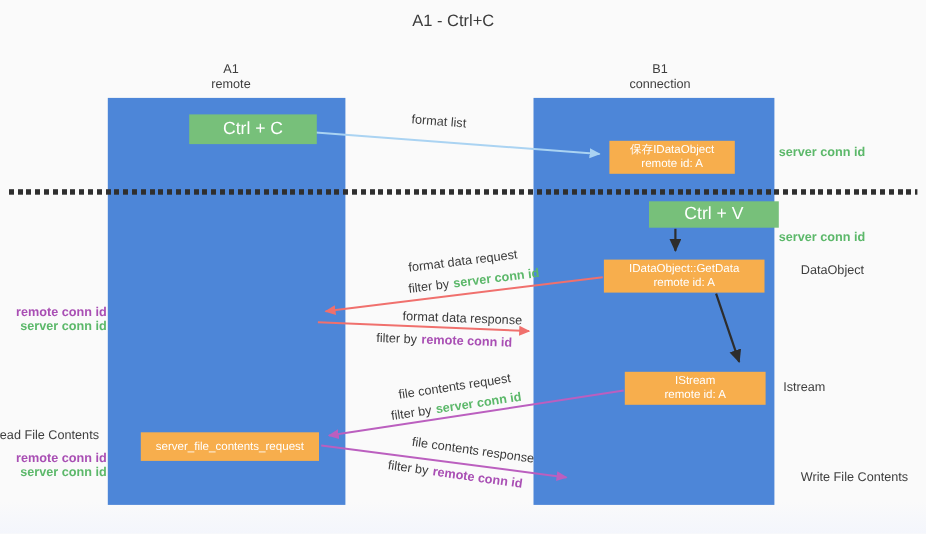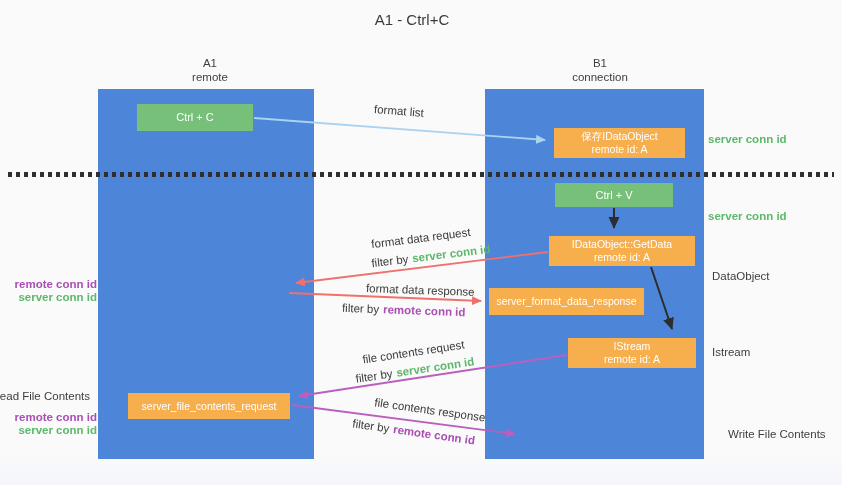--- a/index.html
+++ b/index.html
@@ -9,21 +9,21 @@
 
   .abs { position:absolute; }
   .title { top:10px; left:312px; width:200px; text-align:center; font-size:15px; line-height:20px; color:#3b3b3b; }
   .col-header { top:57px; width:120px; text-align:center; font-size:11.5px; line-height:13.5px; color:#3e3e3e; }
   .lifeline { top:89px; height:370px; background:#4d86d8; }
 
   .dotted { top:172px; left:8px; width:826px; height:5px;
             background:repeating-linear-gradient(90deg,#2f2f2f 0 4.5px,transparent 4.5px 8px); }
 
   .node { color:#fff; text-align:center; white-space:nowrap; z-index:3; }
-  .node.green1 { background:#77c07a; font-size:11px; }
+  .node.green1 { background:#77c07a; font-size:16px;margin-left:35px; }
   .node.orange1 { background:#f7ae4d; font-size:10.5px; }
   .two-line { font-size:10.5px; line-height:13px; padding-top:2px; }
 
   .arrow-label { font-size:11.5px; color:#3b3b3b; white-space:nowrap; z-index:3; }
   .gtxt { color:#5cb86a; font-weight:bold; }
   .ptxt { color:#a94fb4; font-weight:bold; }
   .fl-gap { margin-right:4px; }
 
   .side { font-size:11.5px; white-space:nowrap; z-index:3; }
   .side.dark { color:#3e3e3e; }
@@ -73,34 +73,33 @@
     <path d="M614,208 L614,228" stroke="#2d2d2d" stroke-width="2" fill="none" marker-end="url(#ah-black)"></path>
     <path d="M651,267 L672,329" stroke="#2d2d2d" stroke-width="2" fill="none" marker-end="url(#ah-black)"></path>
     <path d="M548,252 L296,283" stroke="#f0706d" stroke-width="1.8" fill="none" marker-end="url(#ah-salmon)"></path>
     <path d="M289,293 L481,301" stroke="#f0706d" stroke-width="1.8" fill="none" marker-end="url(#ah-salmon)"></path>
     <path d="M567,355 L299,396" stroke="#bb5fbf" stroke-width="1.8" fill="none" marker-end="url(#ah-magenta)"></path>
     <path d="M292,405 L515,434" stroke="#bb5fbf" stroke-width="1.8" fill="none" marker-end="url(#ah-magenta)"></path>
   </svg>
 
   <div class="abs node green1" style="left:137px; top:104px; width:116px; height:27px; line-height:27px;">Ctrl + C</div>
 
-  <div class="abs node orange1 two-line" style="left:554px; top:128px; width:131px; height:30px;">
+  <div class="abs node orange1 two-line" style="left:554px; top:128px; width:114px; height:30px;">
     <div>保存IDataObject</div>
     <div>remote id: A</div>
   </div>
 
   <div class="abs node green1" style="left:555px; top:183px; width:118px; height:24px; line-height:24px;">Ctrl + V</div>
 
   <div class="abs node orange1 two-line" style="left:549px; top:236px; width:146px; height:30px;">
     <div>IDataObject::GetData</div>
     <div>remote id: A</div>
   </div>
 
 
-  <div class="abs node orange1" style="left:489px; top:288px; width:155px; height:27px; line-height:27px;">server_format_data_response</div>
 
   <div class="abs node orange1 two-line" style="left:568px; top:338px; width:128px; height:30px;">
     <div>IStream</div>
     <div>remote id: A</div>
   </div>
 
   <div class="abs node orange1" style="left:128px; top:393px; width:162px; height:26px; line-height:26px;text-align:center;">server_file_contents_request</div>
 
 
   <div class="abs arrow-label" style="left:374px; top:105px; transform:rotate(4.5deg);">format list</div>
@@ -120,21 +119,21 @@
     <span class="fl-gap">filter by</span><span class="gtxt">server conn id</span>
   </div>
 
   <div class="abs arrow-label" style="left:374px; top:404px; transform:rotate(8deg);">file contents response</div>
   <div class="abs arrow-label" style="left:352px; top:426px; transform:rotate(8deg);">
     <span class="fl-gap">filter by</span><span class="ptxt">remote conn id</span>
   </div>
 
   <div class="abs side gtxt" style="left:708px; top:133px;">server conn id</div>
   <div class="abs side gtxt" style="left:708px; top:210px;">server conn id</div>
-  <div class="abs side dark" style="left:712px; top:240px;margin-top:30px;">DataObject</div>
+  <div class="abs side dark" style="left:728px; top:240px;">DataObject</div>
   <div class="abs side dark" style="left:712px; top:346px;">Istream</div>
   <div class="abs side dark" style="left:728px; top:428px;">Write File Contents</div>
 
   <div class="abs side ptxt right-align" style="right:745px; top:278px;">remote conn id</div>
   <div class="abs side gtxt right-align" style="right:745px; top:291px;">server conn id</div>
   <div class="abs side dark right-align" style="right:752px; top:390px;">Read File Contents</div>
   <div class="abs side ptxt right-align" style="right:745px; top:411px;">remote conn id</div>
   <div class="abs side gtxt right-align" style="right:745px; top:424px;">server conn id</div>
 
 </div>

